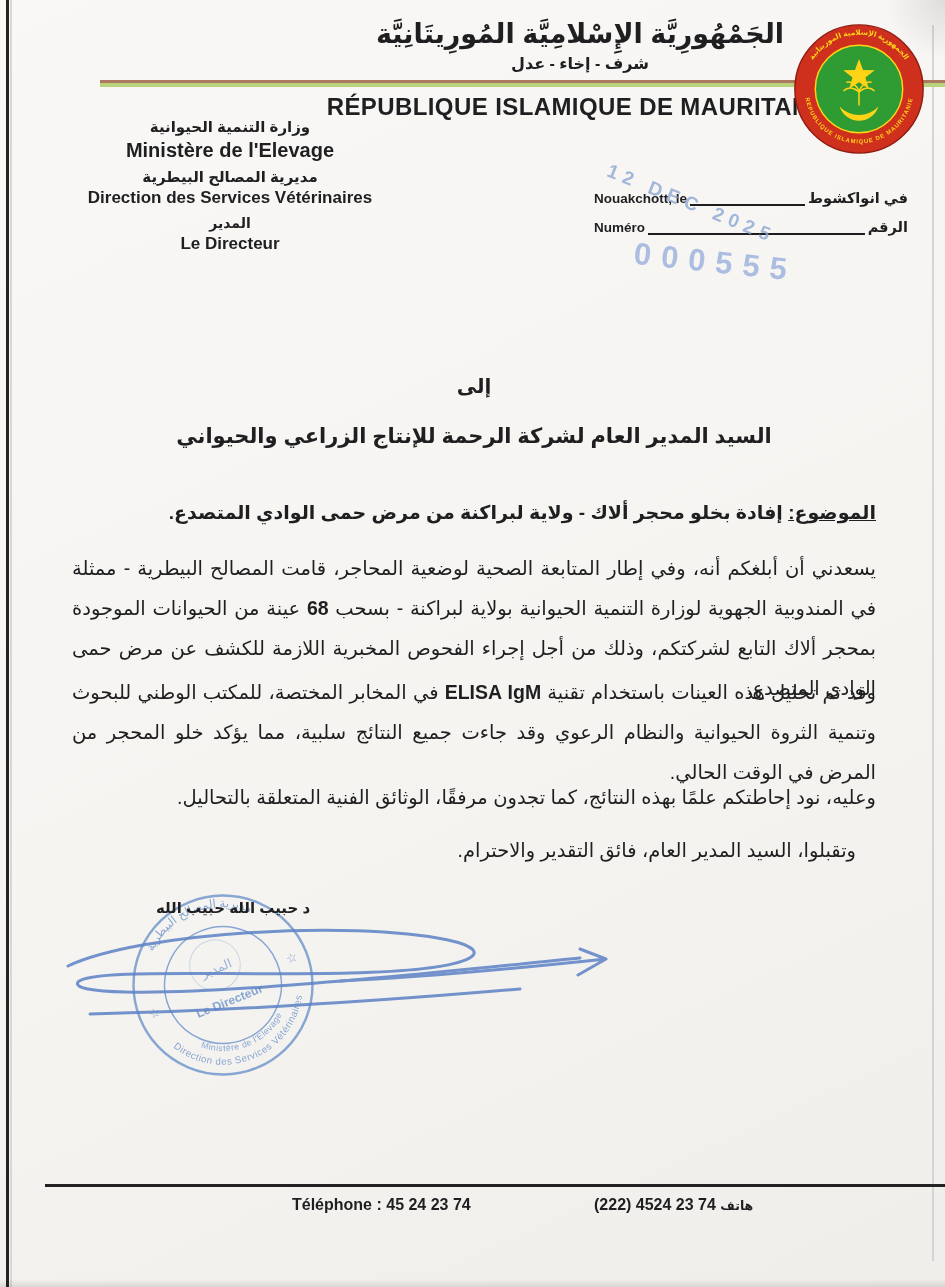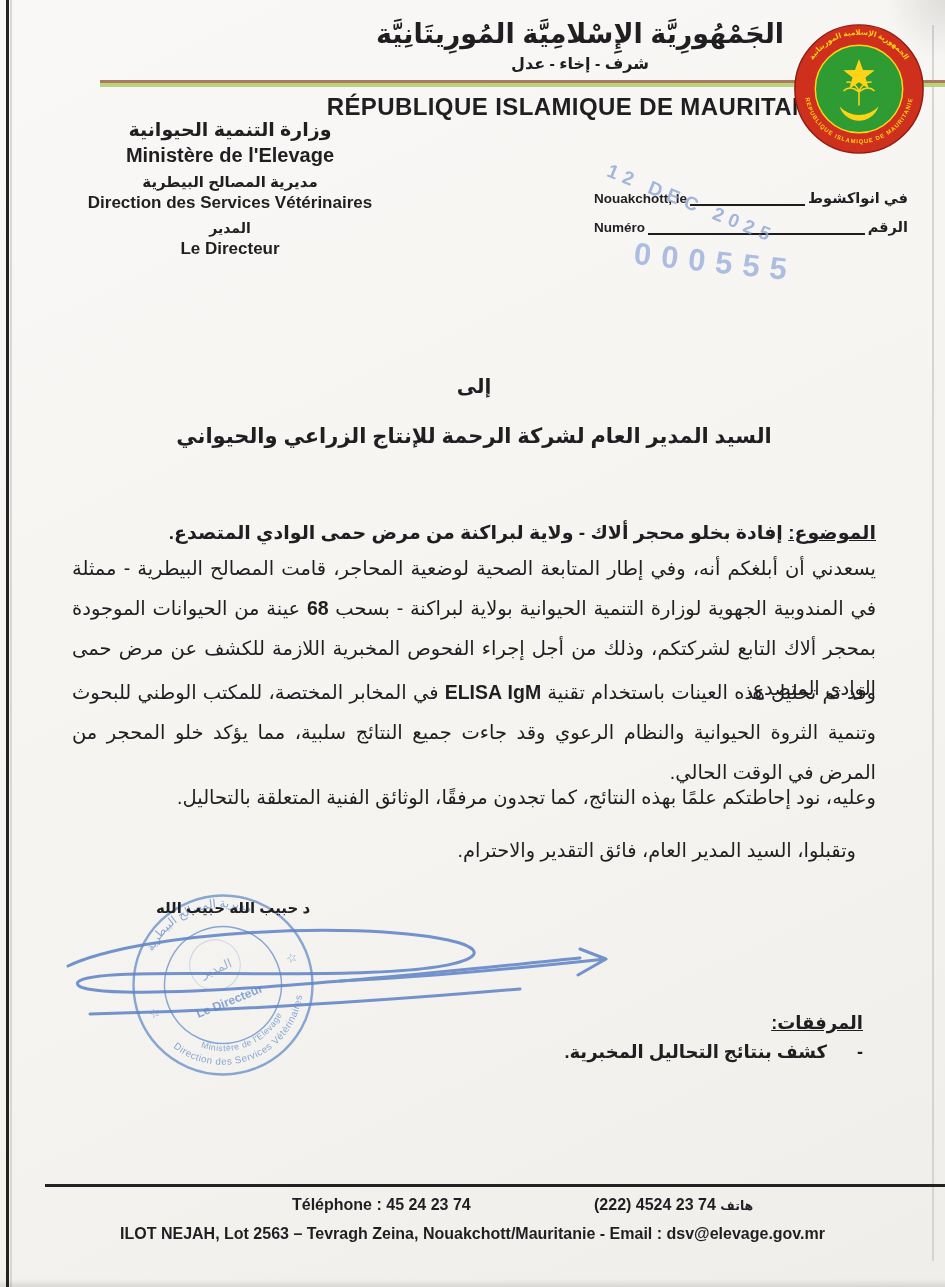--- a/index.html
+++ b/index.html
@@ -21,41 +21,41 @@
   .flag .r{height:3px;background:#ac7a61;}
   .flag .g{height:4px;background:#b9d27c;}
   
   .hdr{left:290px;top:16px;width:580px;text-align:center;}
   .ar-title{font-size:27px;font-weight:bold;direction:rtl;line-height:1.35;}
   .ar-motto{font-size:16px;font-weight:bold;direction:rtl;margin-top:2px;}
   .fr-title{font-size:24px;font-weight:bold;letter-spacing:.4px;margin-top:20px;}
   .fr-motto{font-size:14.5px;font-weight:bold;color:#2c2c30;margin-top:4px;}
   
   .org{left:65px;top:118px;width:330px;text-align:center;}
-  .org .a1{font-size:19px;font-weight:bold;direction:rtl;}
+  .org .a1{font-size:15px;font-weight:bold;direction:rtl;}
   .org .f1{font-size:20px;font-weight:bold;margin-top:3px;}
   .org .a2{font-size:15px;font-weight:bold;direction:rtl;margin-top:6px;}
   .org .f2{font-size:17px;font-weight:bold;margin-top:2px;}
   .org .a3{font-size:14px;font-weight:bold;direction:rtl;margin-top:7px;}
   .org .f3{font-size:17px;font-weight:bold;margin-top:3px;}
   
   .meta{left:594px;top:190px;width:314px;}
   .meta .row{display:flex;align-items:flex-end;margin-bottom:13px;}
   .meta .lbl{font-size:13.5px;font-weight:bold;white-space:nowrap;}
   .meta .lbl-ar{font-size:14.5px;font-weight:bold;white-space:nowrap;direction:rtl;}
   .meta .fill{flex:1;border-bottom:2px solid #1d1d1f;margin:0 3px;height:14px;}
   
   .stamp-date{left:612px;top:160px;transform:rotate(22deg);transform-origin:left top;
     color:#8ea7d3;font-size:19px;font-weight:bold;letter-spacing:6px;opacity:.8;white-space:nowrap;}
   .stamp-num{left:636px;top:236px;transform:rotate(6deg);transform-origin:left top;
     color:#93abdb;font-size:31px;font-weight:bold;letter-spacing:10px;opacity:.75;white-space:nowrap;}
   
   .to{left:72px;top:374px;width:804px;text-align:center;font-size:20px;font-weight:bold;direction:rtl;}
   .addr{left:72px;top:424px;width:804px;text-align:center;font-size:21px;font-weight:bold;direction:rtl;}
-  .subject{left:72px;top:521px;width:804px;direction:rtl;font-size:19px;font-weight:bold;}
+  .subject{left:72px;top:501px;width:804px;direction:rtl;font-size:19px;font-weight:bold;}
   .subject .u{text-decoration:underline;}
   .para{left:72px;width:804px;direction:rtl;text-align:justify;font-size:19.5px;line-height:40px;}
   .p1{top:548px;}
   .p2{top:672px;}
   .p3{top:777px;text-align:right;}
   .bold{font-weight:bold;}
   .closing{left:72px;top:839px;width:784px;direction:rtl;text-align:right;font-size:19.5px;}
   
   .signer{left:108px;top:899px;width:250px;text-align:center;font-size:15px;font-weight:bold;direction:rtl;z-index:3;}
   .sig-svg{left:50px;top:918px;z-index:4;}
@@ -193,28 +193,21 @@
   </svg>
 
   <svg class="abs sig-svg" width="580" height="115" viewBox="0 0 580 115">
     <g fill="none" stroke="#5d82c6" stroke-width="3" stroke-linecap="round" opacity=".85">
       <path d="M 18 48 C 90 14, 300 2, 398 22 C 452 34, 424 52, 300 55 C 180 58, 40 50, 28 64 C 20 76, 100 77, 215 69 C 330 61, 430 50, 530 40"></path>
       <path d="M 290 63 C 380 59, 480 49, 556 41 L 530 31 M 556 41 L 528 57"></path>
       <path d="M 40 96 C 170 93, 330 83, 470 71"></path>
     </g>
   </svg>
 
-  <div class="abs attach">
-    <div class="lbl">المرفقات:</div>
-    <div class="item">
-      <span class="dash">-</span><span>كشف بنتائج التحاليل المخبرية.</span>
-    </div>
-  </div>
 
   <div class="abs footer-rule"></div>
   <div class="abs foot-fr">Téléphone : 45 24 23 74</div>
   <div class="abs foot-ar">
     <span>(222) 4524 23 74</span>
     <span class="ar">هاتف</span>
   </div>
-  <div class="abs foot-addr">ILOT NEJAH, Lot 2563 – Tevragh Zeina, Nouakchott/Mauritanie -  Email : dsv@elevage.gov.mr</div>
 
 </div>
 
 </body></html>

